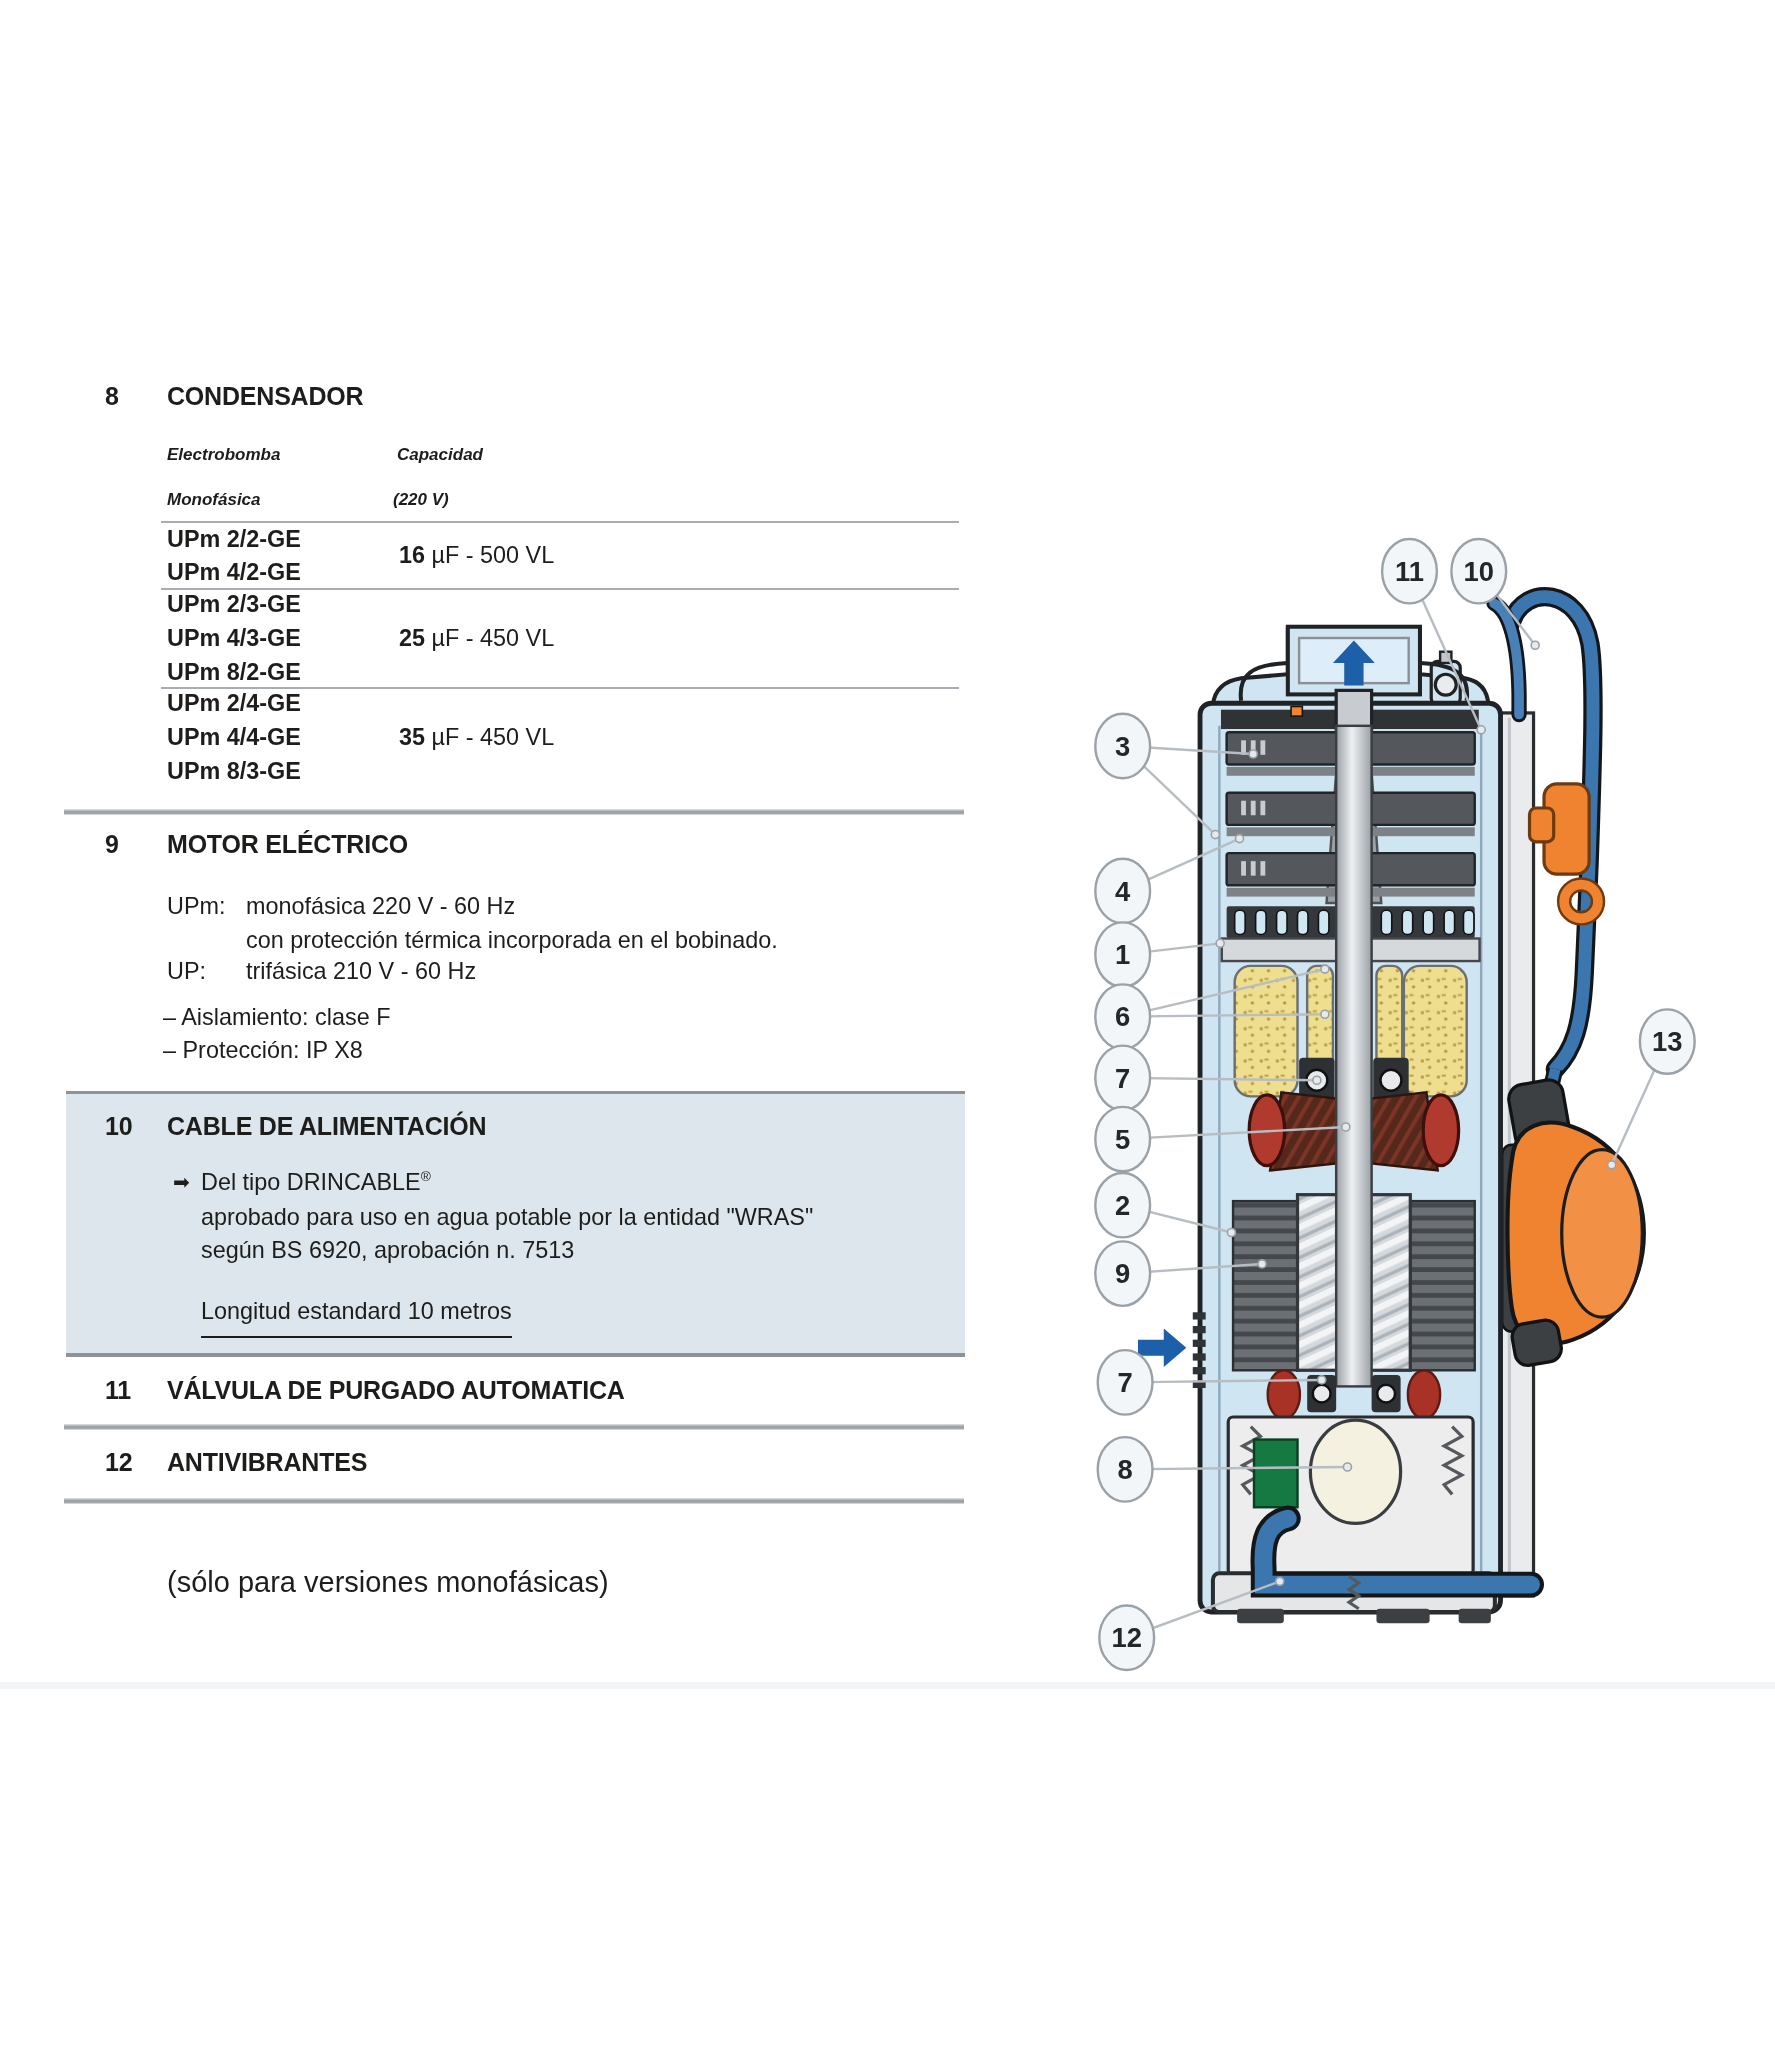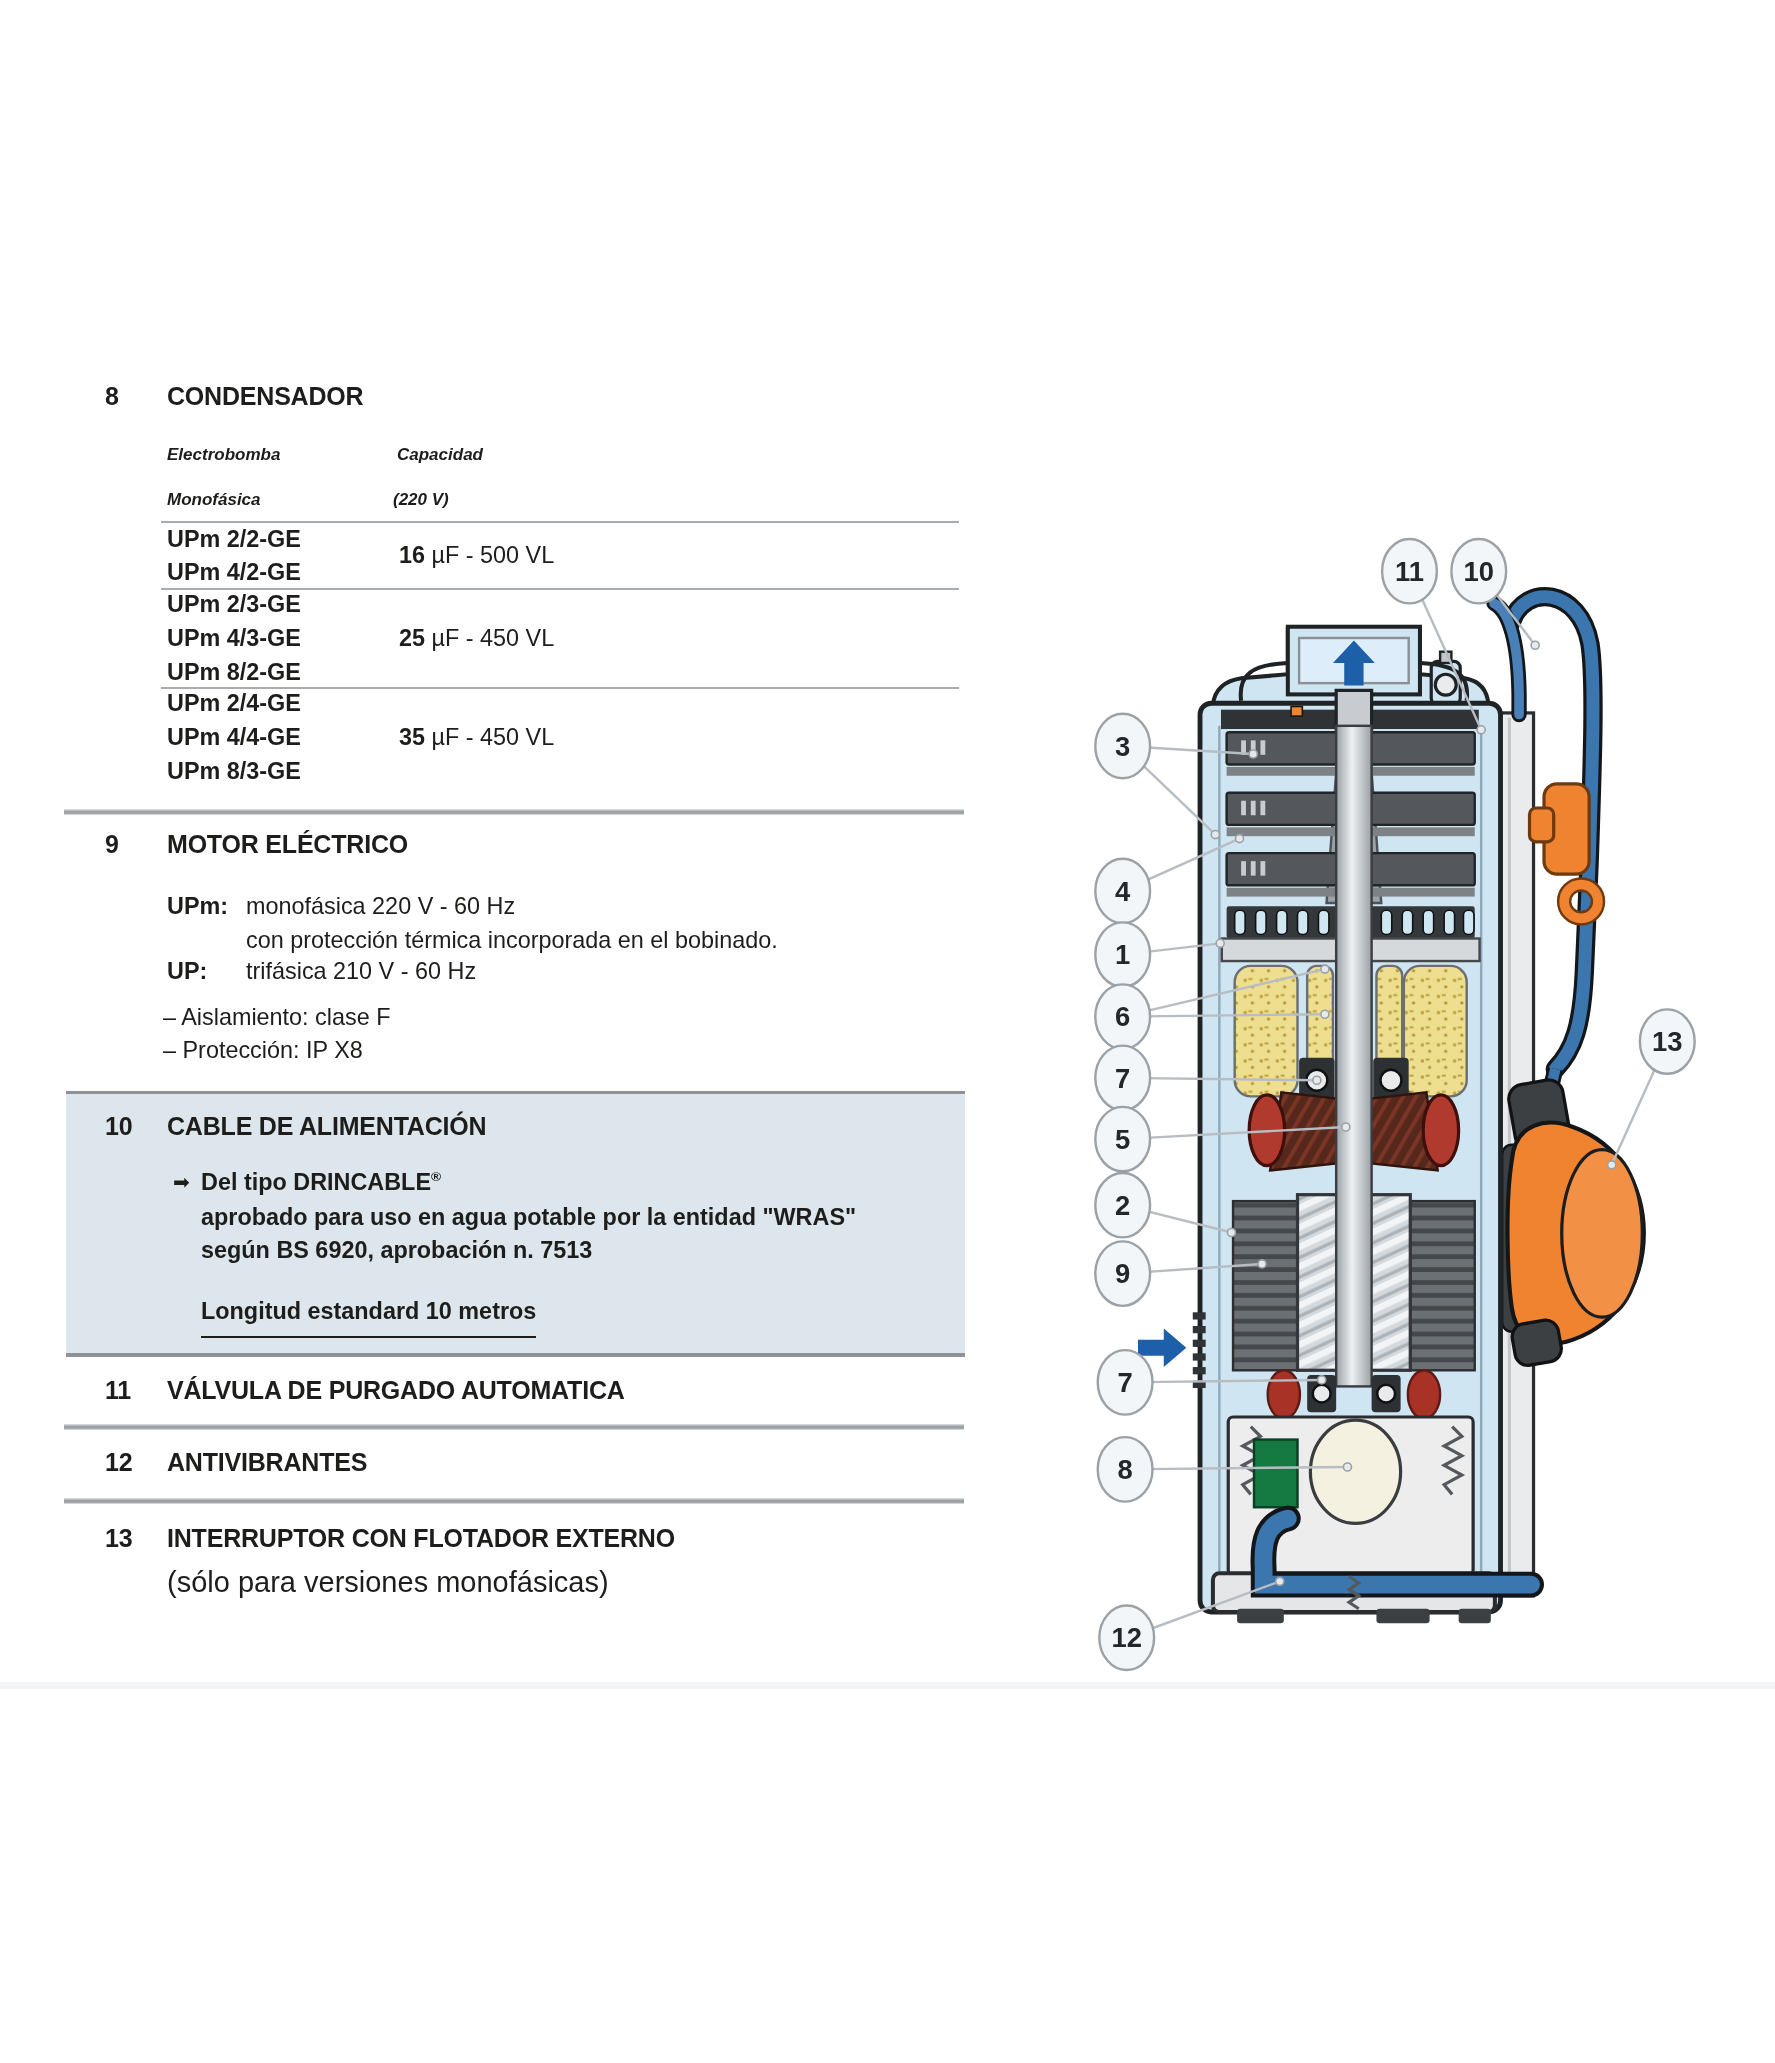--- a/index.html
+++ b/index.html
@@ -7,21 +7,21 @@
         font-family:"Liberation Sans",sans-serif;color:#1d1d1b;}
   .abs{position:absolute;white-space:nowrap;}
   .sec-head{position:absolute;left:105px;font-size:25px;font-weight:bold;letter-spacing:-0.2px;white-space:nowrap;}
   .sec-head .num{display:inline-block;width:62px;}
   .tbl-h1{font-size:17px;font-weight:bold;font-style:italic;}
   .tbl-h2{font-size:17px;font-weight:bold;font-style:italic;}
   .model{font-size:23.4px;font-weight:bold;}
   .cap{font-size:23.4px;}
   .cap b{font-weight:bold;}
   .body-t{font-size:23.4px;}
-  .bold{font-weight:bold;}
+  .bold{font-weight:normal;}
   .tline{position:absolute;left:161px;width:798px;height:2.4px;background:#a8adb2;}
   .divider{position:absolute;left:64px;width:900px;height:6.4px;
            background:linear-gradient(#e4e7e9 0%,#9da2a6 40%,#9da2a6 72%,#e4e7e9 100%);}
   .infobox{position:absolute;left:66px;top:1091px;width:899px;height:266px;background:#dde6ec;
            border-top:3.2px solid #8e9397;border-bottom:4px solid #8e9397;box-sizing:border-box;}
   .underl{border-bottom:2.4px solid #1d1d1b;padding-bottom:11px;}
   .note{font-size:29px;}
   .botband{position:absolute;left:0;top:1682px;width:1776px;height:7.3px;background:#f3f4f6;}
   sup{font-size:13.7px;}
   
@@ -88,23 +88,20 @@
   <div class="abs body-t bold underl" style="left:201px;top:1298px">Longitud estandard 10 metros</div>
 
   <div class="sec-head" style="top:1376px">
     <span class="num">11</span><span>VÁLVULA DE PURGADO AUTOMATICA</span>
   </div>
   <div class="divider" style="top:1424px"></div>
   <div class="sec-head" style="top:1448px">
     <span class="num">12</span><span>ANTIVIBRANTES</span>
   </div>
   <div class="divider" style="top:1498px"></div>
-  <div class="sec-head" style="top:1524px">
-    <span class="num">13</span><span>INTERRUPTOR CON FLOTADOR EXTERNO</span>
-  </div>
   <div class="abs note" style="left:167px;top:1566px">(sólo para versiones monofásicas)</div>
 
   <div class="botband"></div>
 
   <svg viewBox="0 0 823 1460" style="position:absolute;left:1080px;top:524px;width:663px;height:1177px">
     <defs>
       <pattern id="speck" width="20" height="20" patternUnits="userSpaceOnUse">
         <rect width="20" height="20" fill="#eddf8f"></rect>
         <circle cx="5" cy="6" r="2.2" fill="#c2a040"></circle>
         <circle cx="14" cy="14" r="2" fill="#b59235"></circle>

